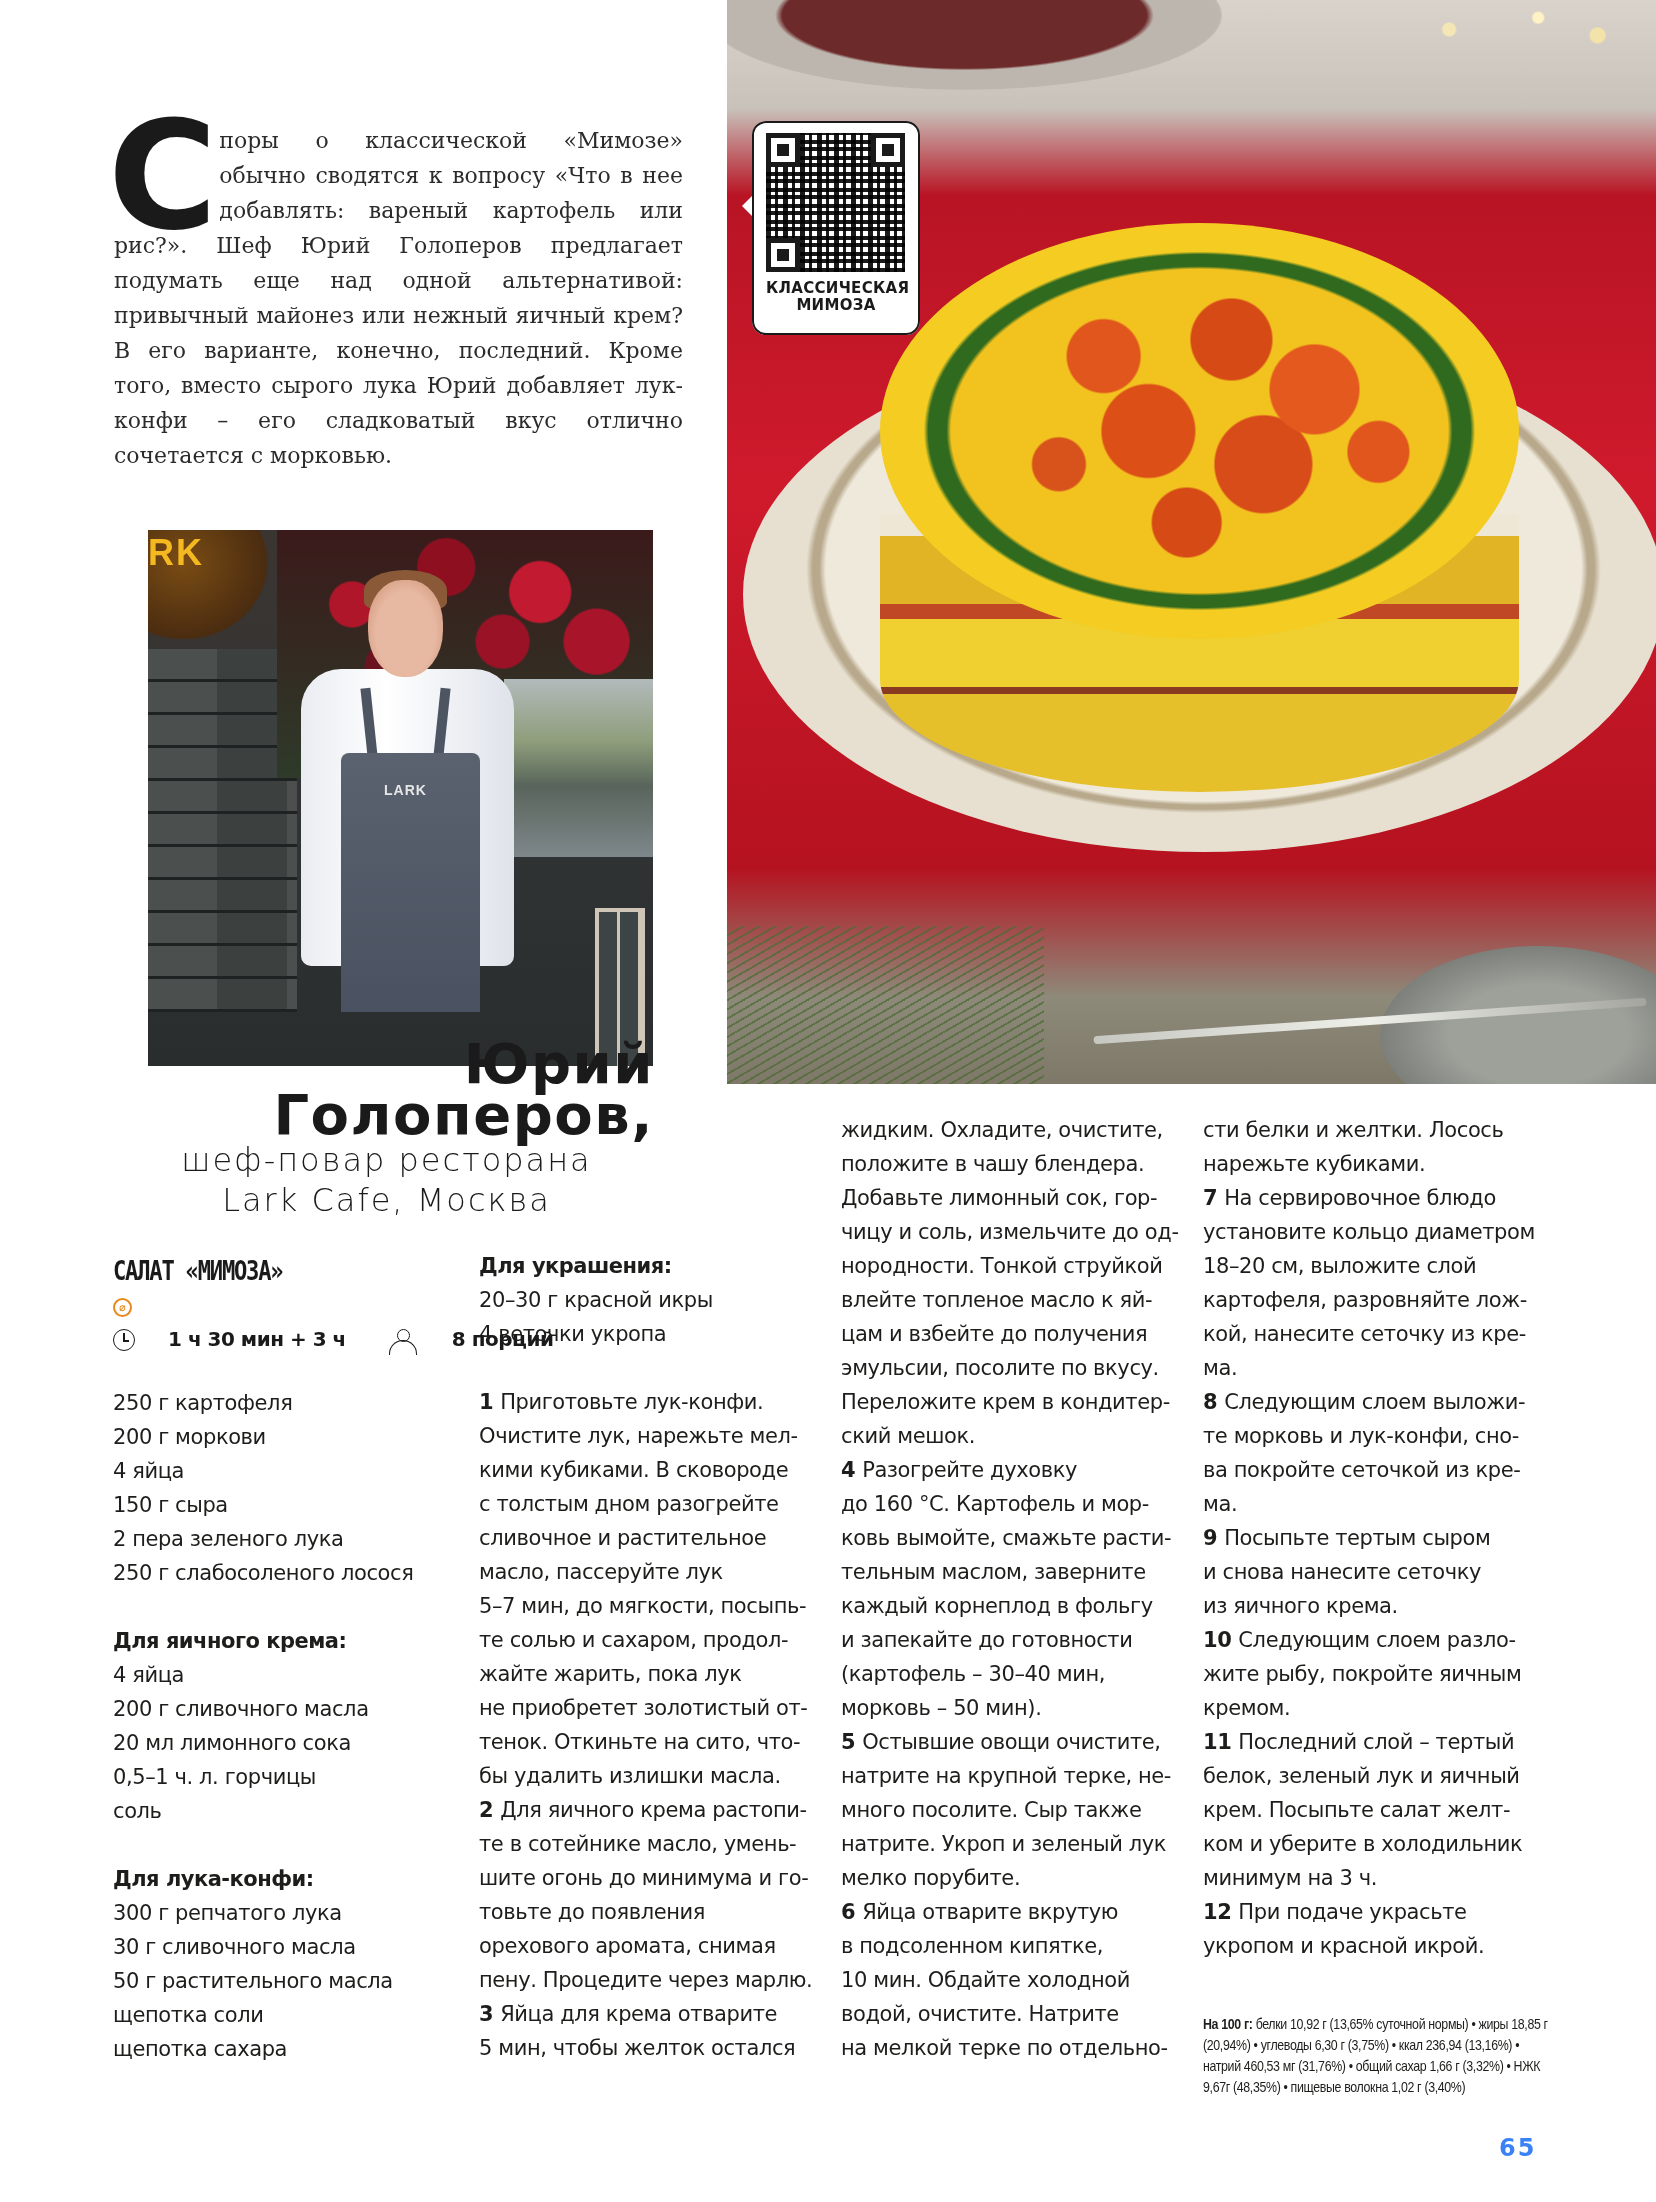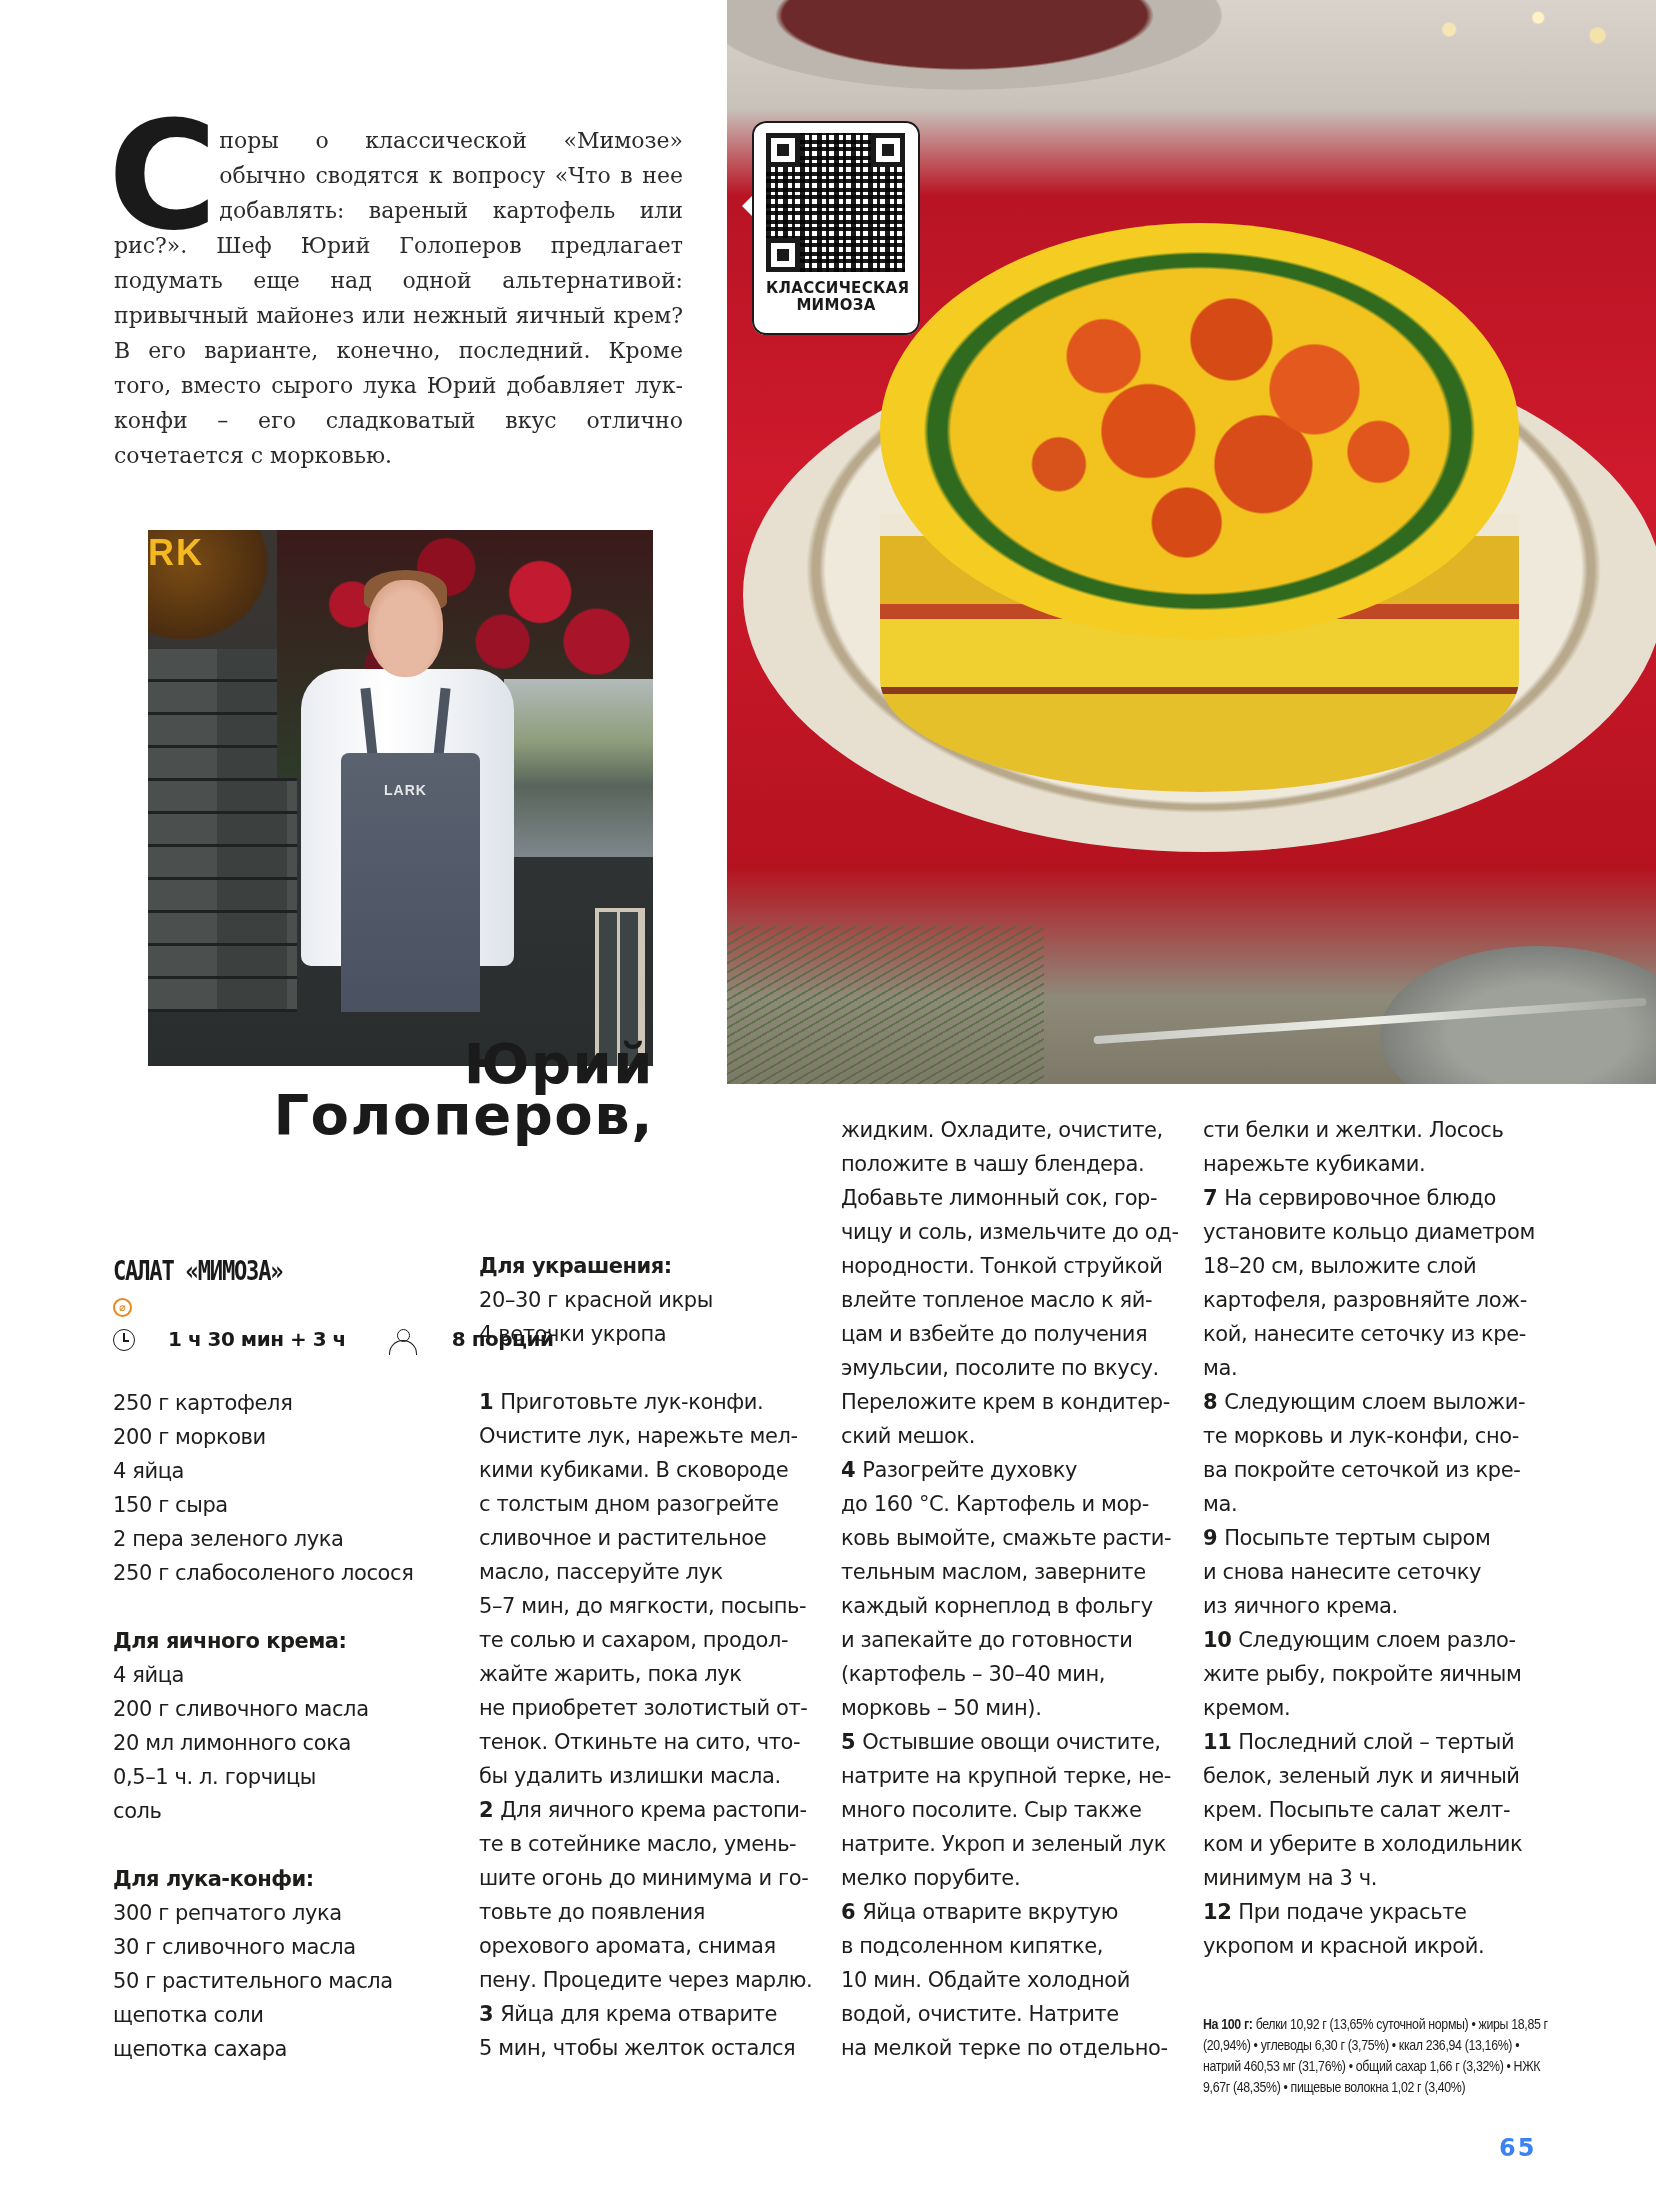--- a/index.html
+++ b/index.html
@@ -144,20 +144,22 @@
   <div class="apron-strap-r"></div>
   <div class="apron"></div>
   <span class="apron-logo">LARK</span>
   <div class="hair"></div>
   <div class="head"></div>
   <div class="lantern"></div>
 </div>
 
 <div class="chef-caption">
   <div class="chef-name">Юрий Голоперов,</div>
+  <div class="chef-role">шеф-повар ресторана</div>
+  <div class="chef-role">Lark Cafe, Москва</div>
 </div>
 
 <div class="dish-photo">
   <div class="top-plate"></div>
   <div class="sparkles"></div>
   <div class="plate"></div>
   <div class="cake-side"></div>
   <div class="cake-top"></div>
   <div class="dill"></div>
   <div class="bowl"></div>

